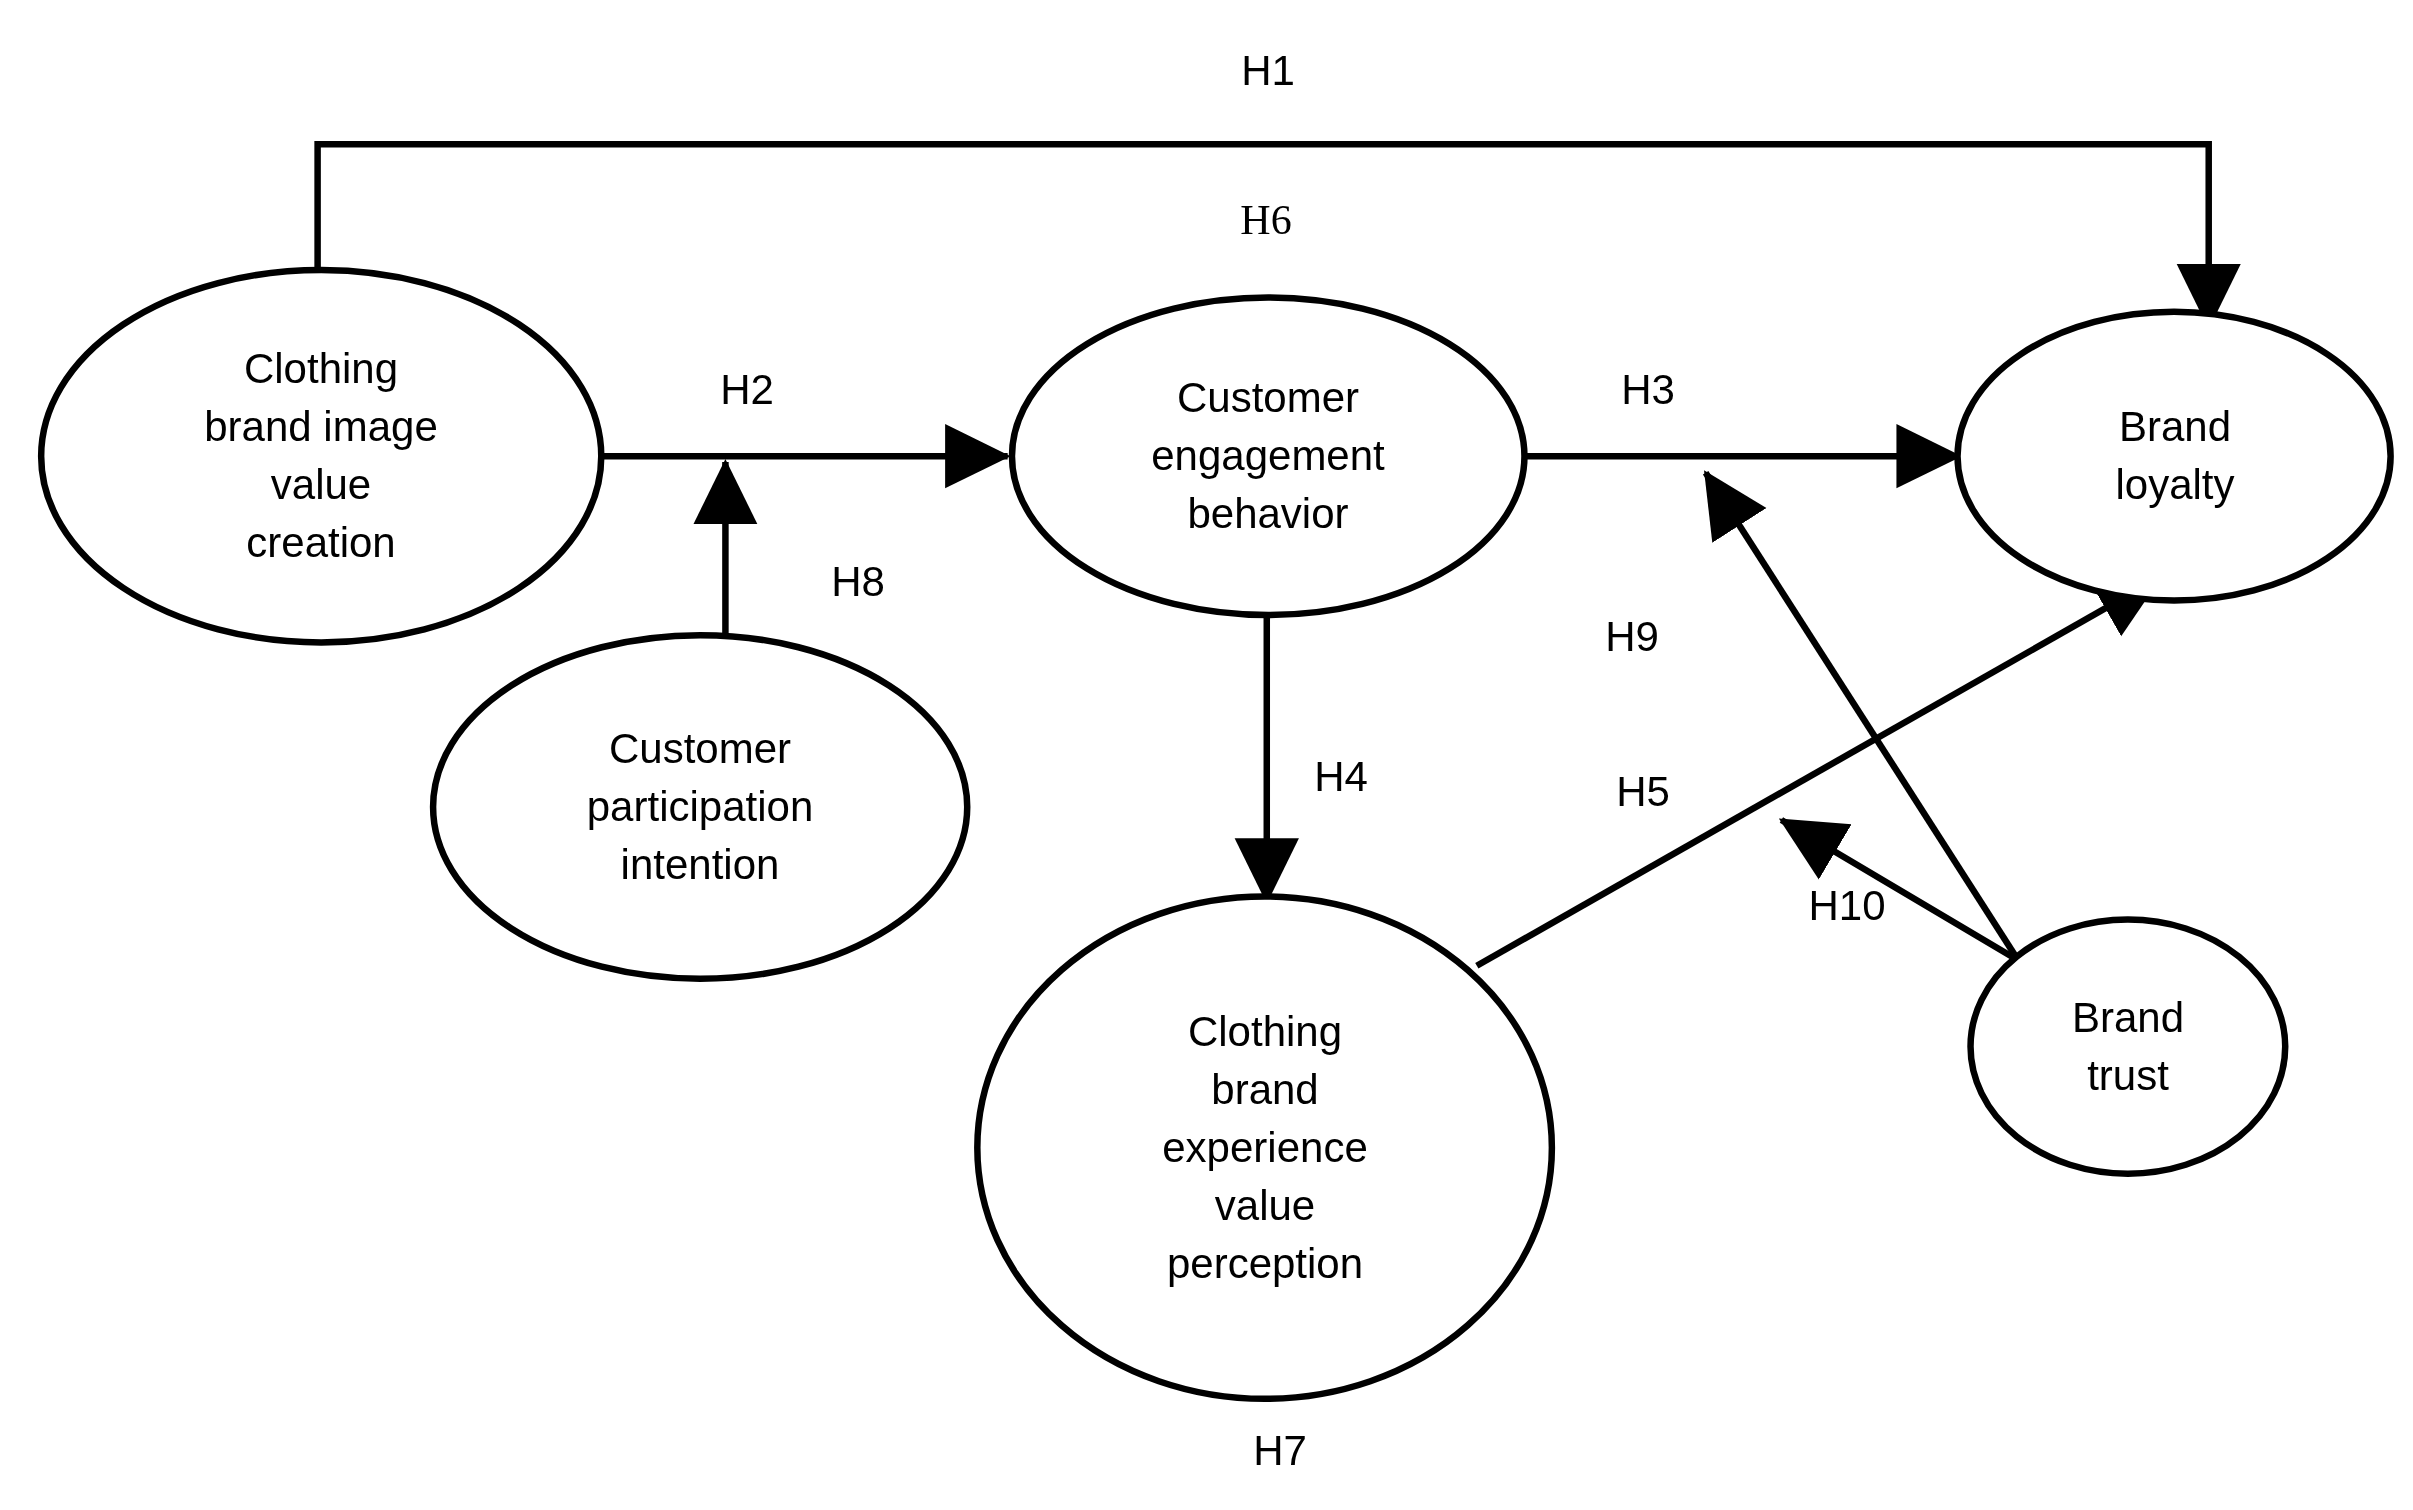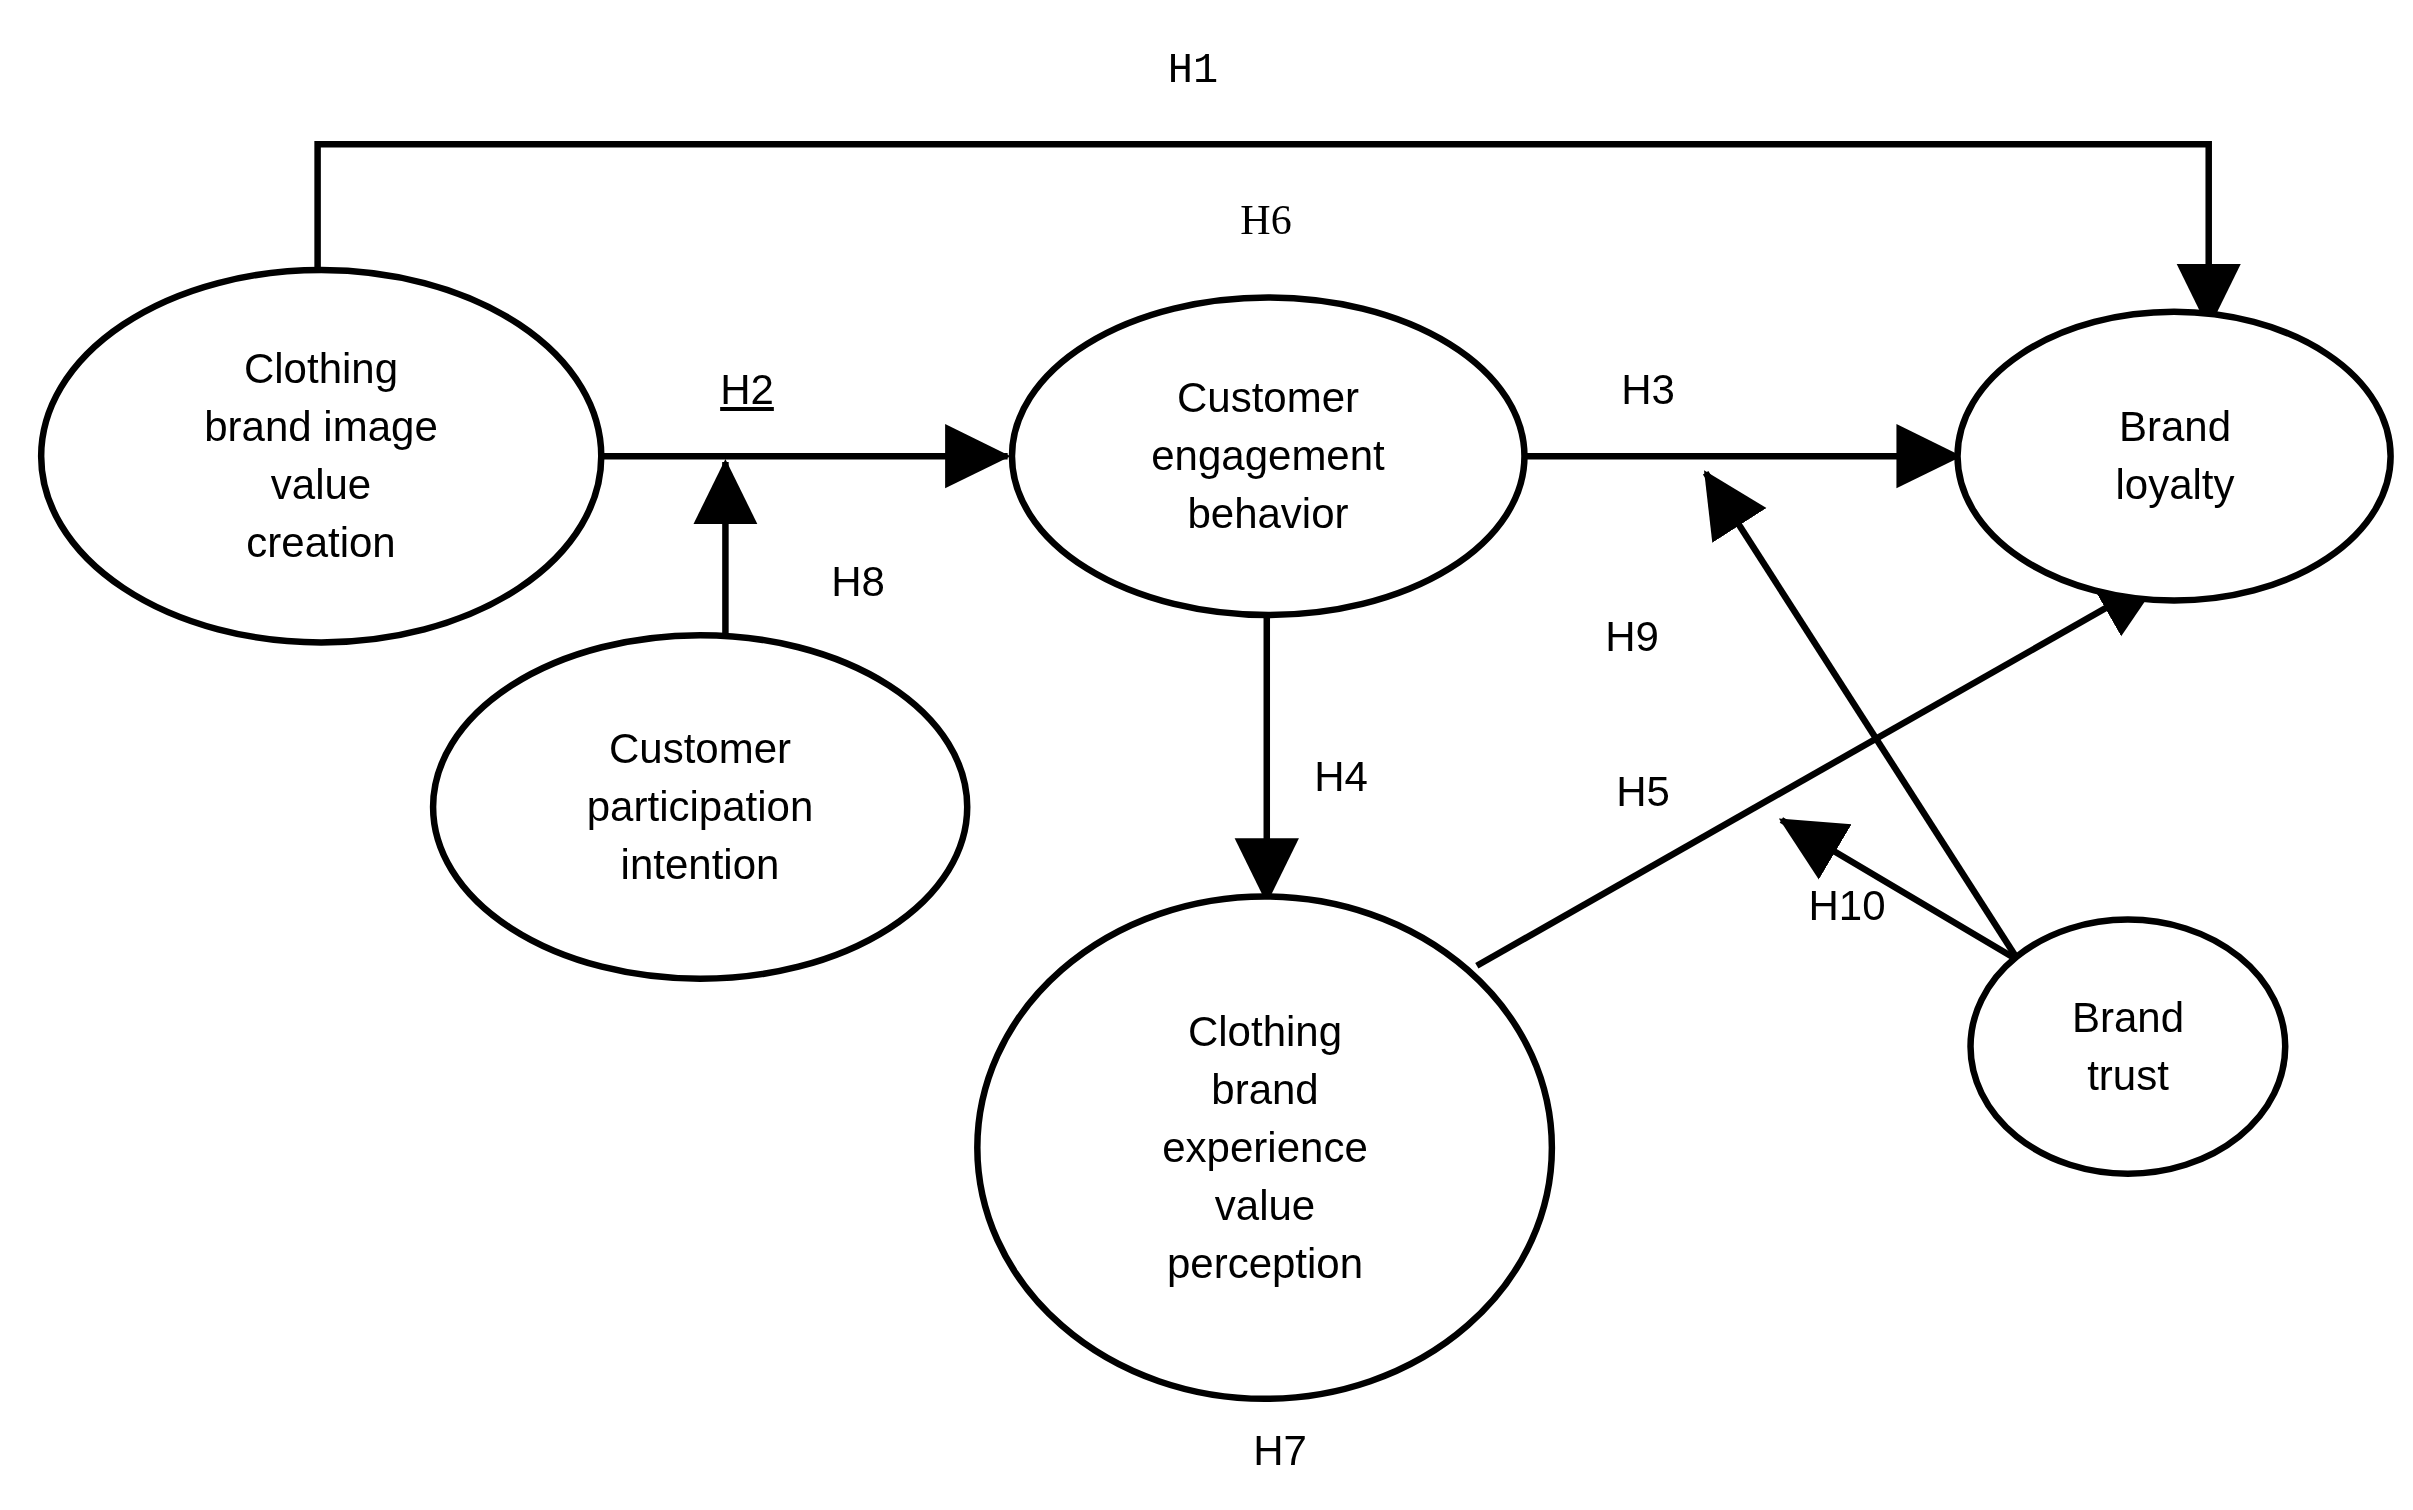--- a/index.html
+++ b/index.html
@@ -101,23 +101,23 @@
 
   <div class="node-label" style="left:1265px; top:1148px;">Clothing
 brand
 experience
 value
 perception</div>
 
   <div class="node-label" style="left:2128px; top:1047px;">Brand
 trust</div>
 
-  <div class="edge-label" style="left:1193px; top:71px;font-family:Liberation Mono, monospace;">H1</div>
+  <div class="edge-label" style="left:1268px; top:71px;">H1</div>
 
-  <div class="edge-label" style="left:747px; top:390px;text-decoration:underline;">H2</div>
+  <div class="edge-label" style="left:747px; top:390px;">H2</div>
 
   <div class="edge-label" style="left:1648px; top:390px;">H3</div>
 
   <div class="edge-label" style="left:1341px; top:771px;margin-top:6px;">H4</div>
 
   <div class="edge-label" style="left:1643px; top:792px;">H5</div>
 
   <div class="edge-label" style="left:1266px; top:220px;font-family:Liberation Serif, serif;">H6</div>
 
   <div class="edge-label" style="left:1280px; top:1451px;">H7</div>

